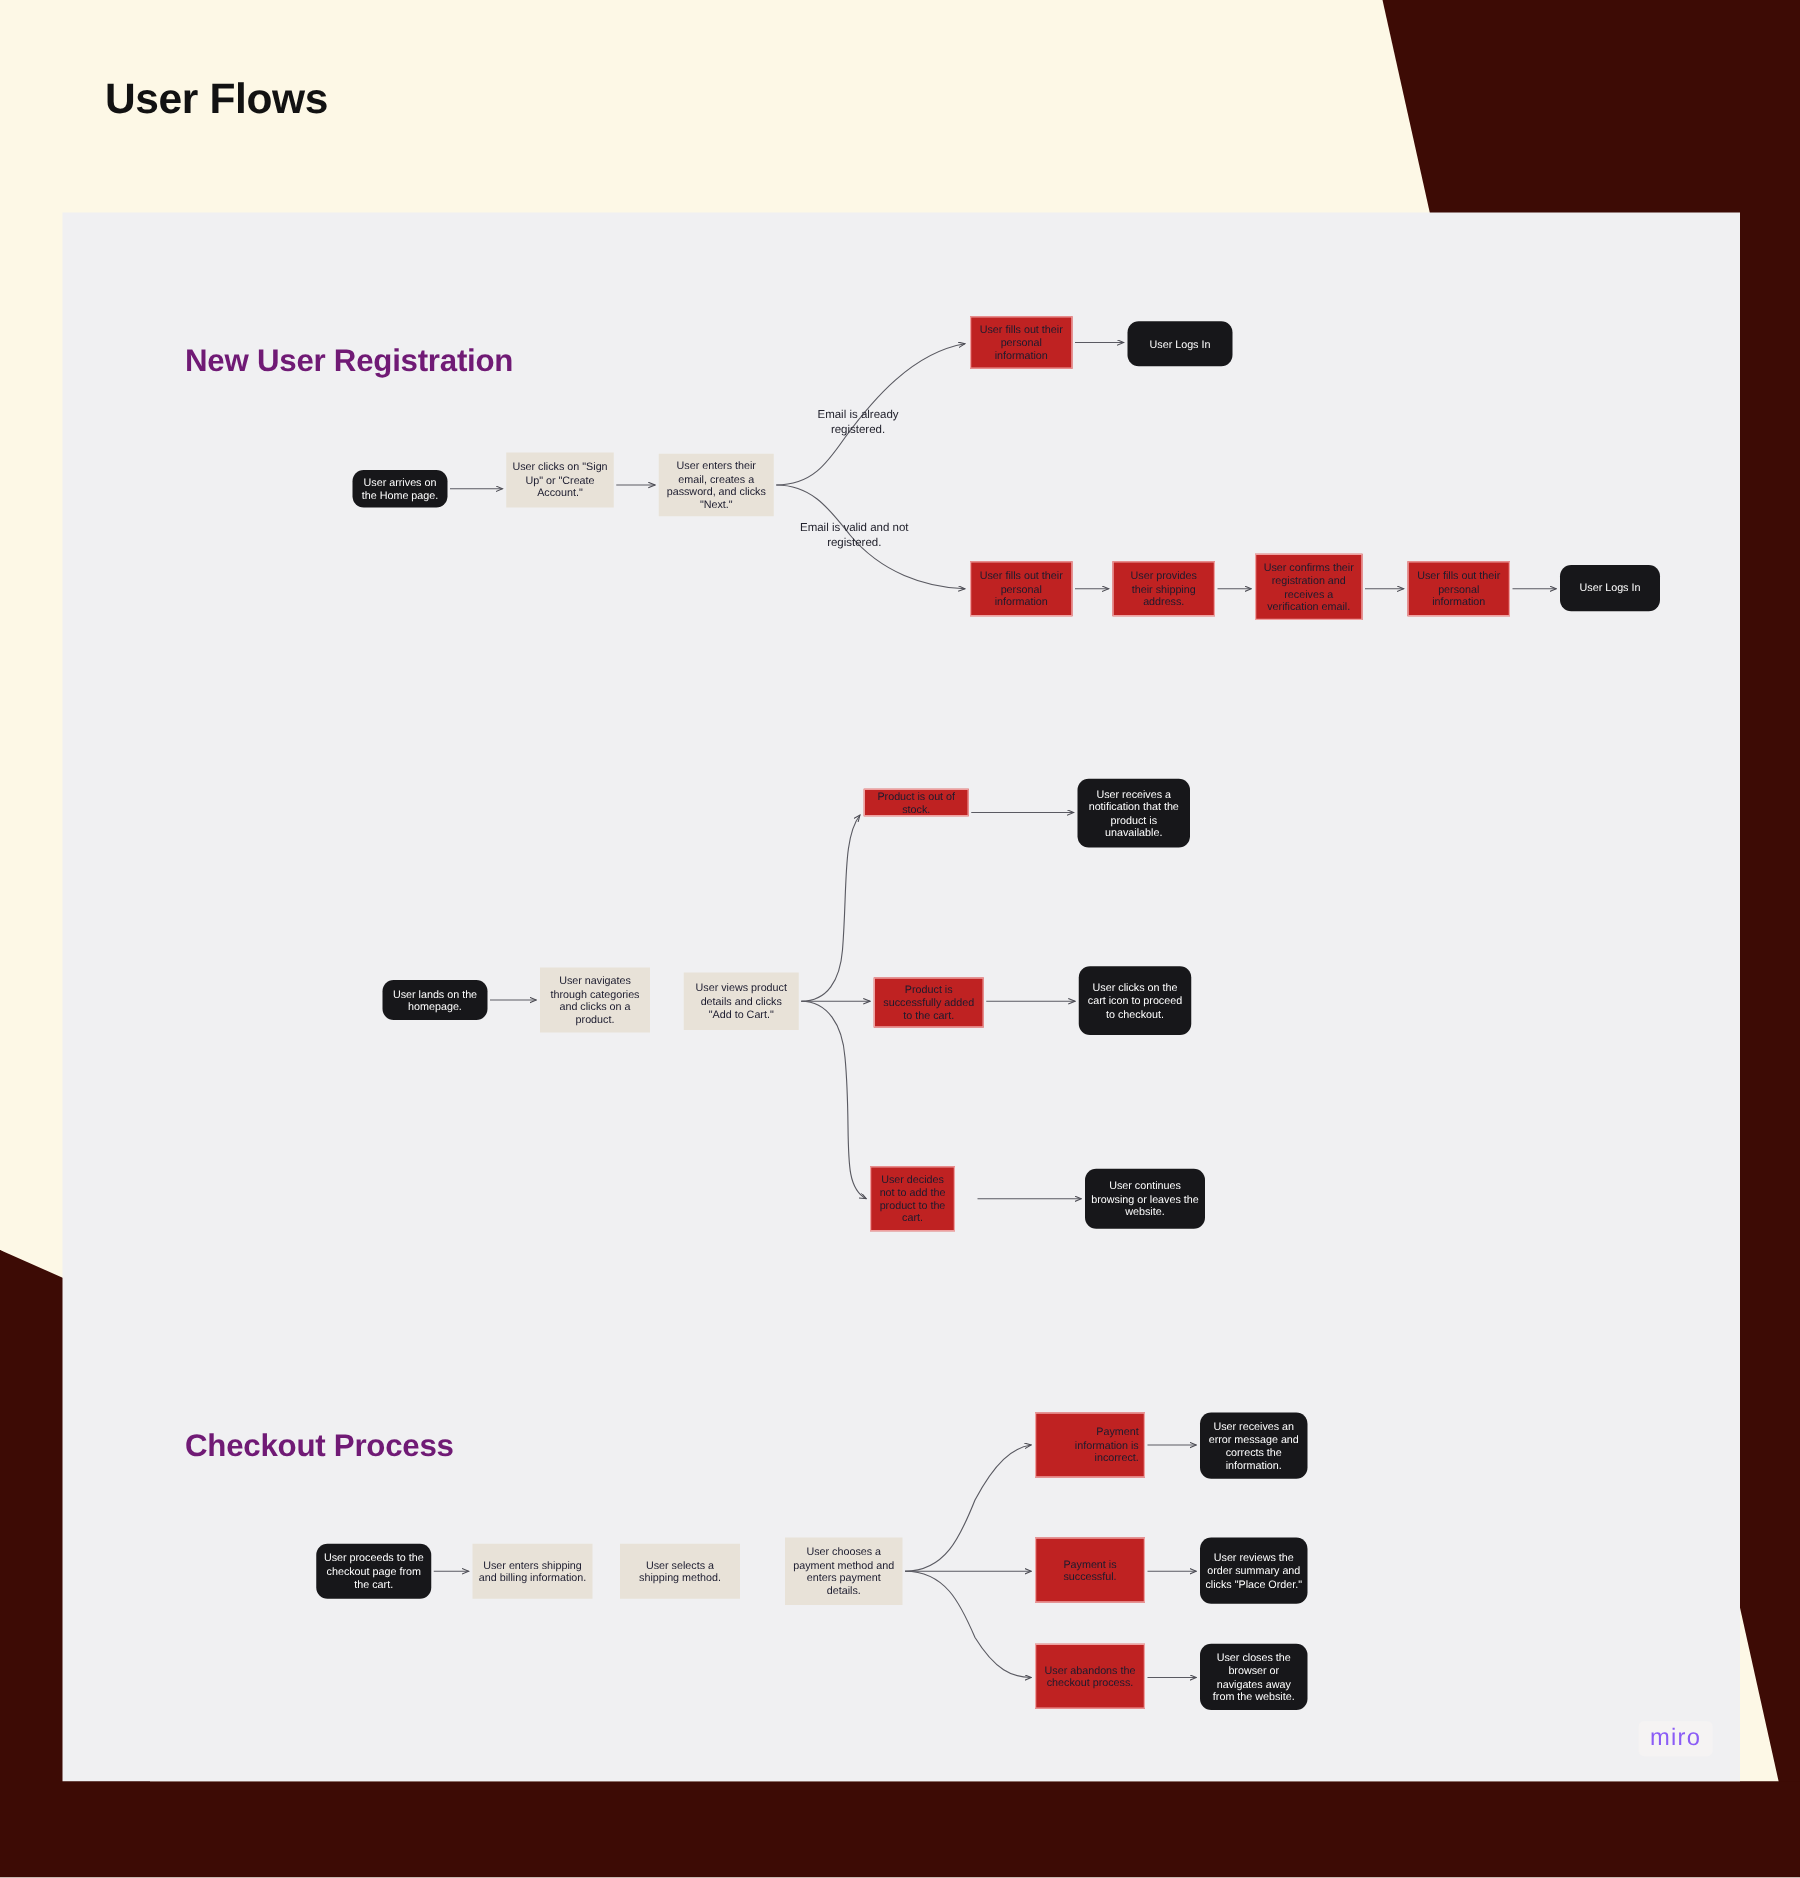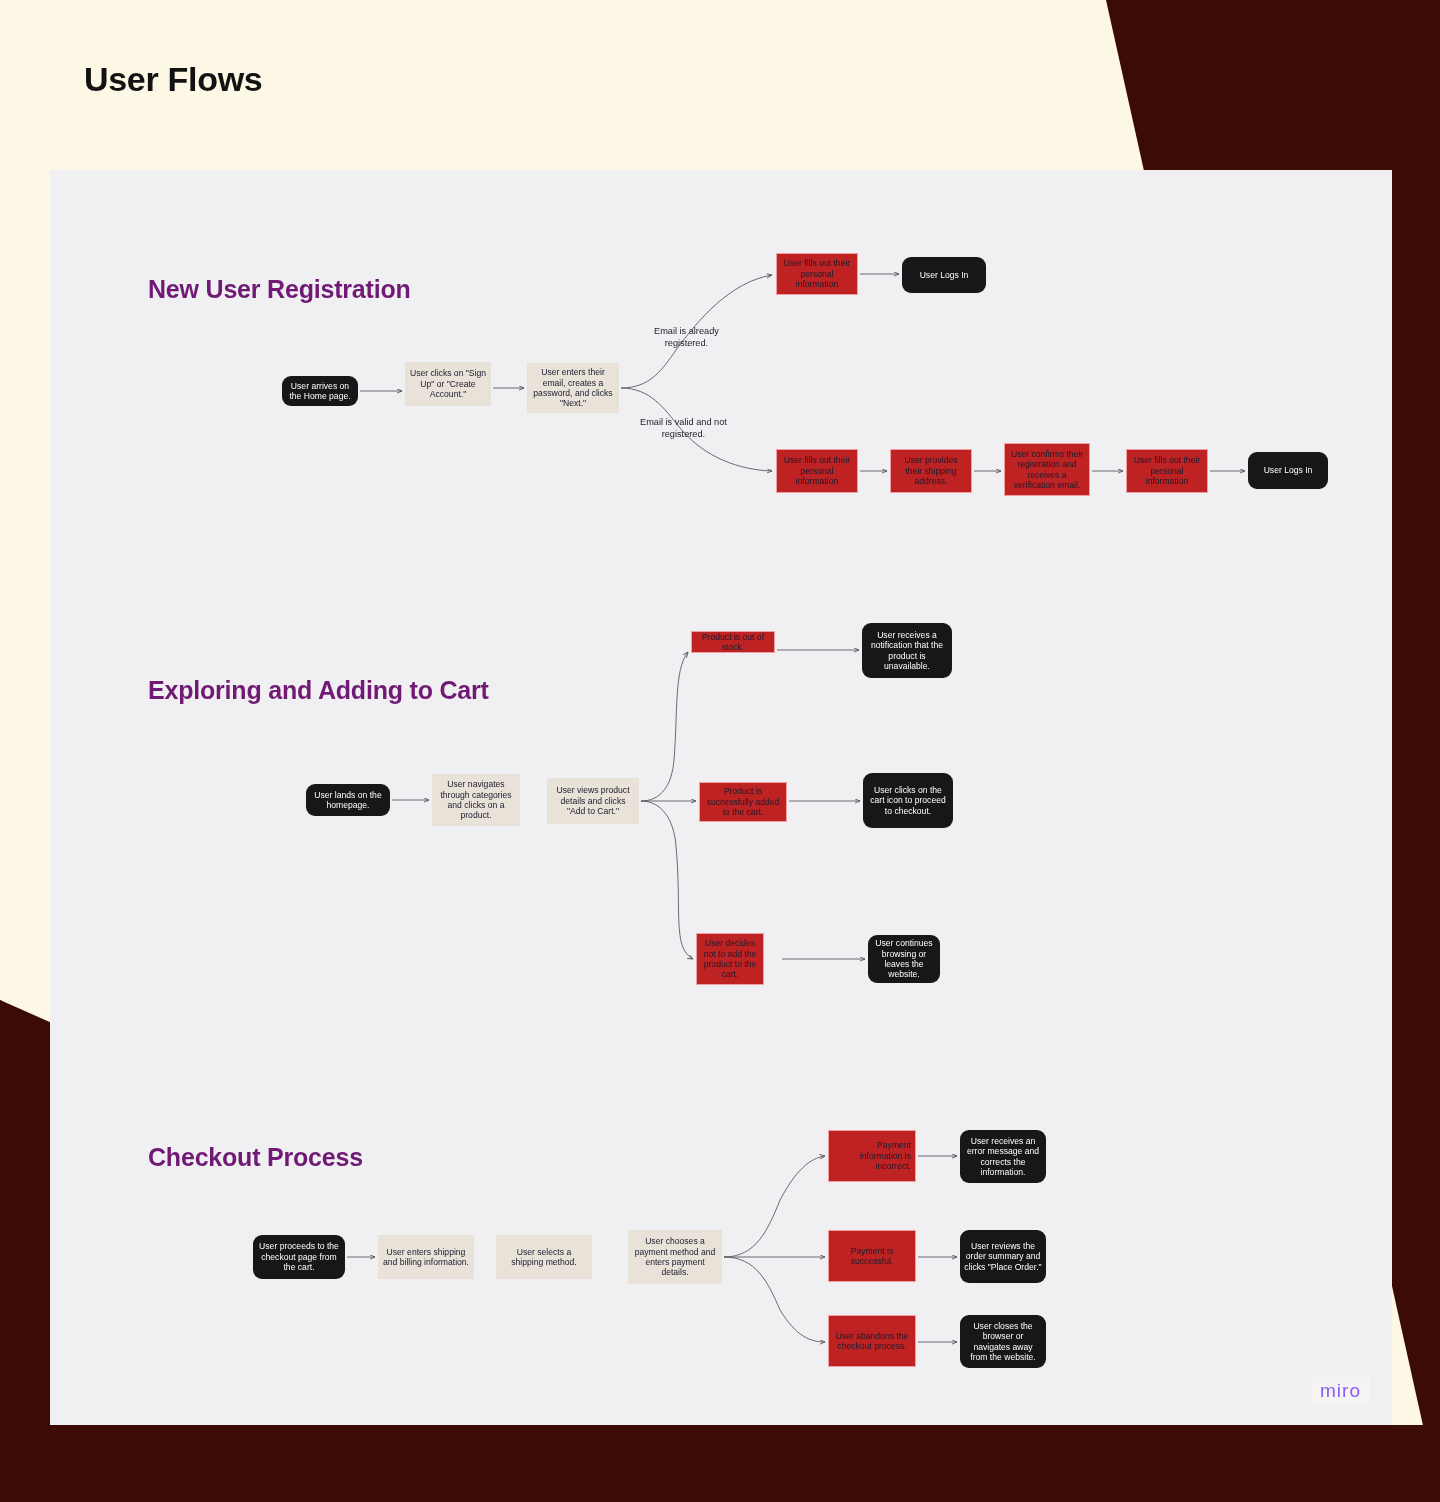--- a/index.html
+++ b/index.html
@@ -89,21 +89,20 @@
       <path d="M674,1087 C706,1087 718,1060 730,1030 C746,1000 760,988 775,986"></path>
       <path d="M674,1087 L775,1087"></path>
       <path d="M674,1087 C706,1087 718,1112 730,1140 C746,1166 760,1172 775,1172"></path>
       <path d="M868,986 L907,986"></path>
       <path d="M868,1087 L907,1087"></path>
       <path d="M868,1172 L907,1172"></path>
     </g>
   </svg>
 
   <div class="section-title" style="left:98px;top:105px;">New User Registration</div>
-  <div class="section-title" style="left:98px;top:506px;">Exploring and Adding to Cart</div>
   <div class="section-title" style="left:98px;top:973px;">Checkout Process</div>
 
   <div class="node black" style="left:232px;top:206px;width:76px;height:30px;">User arrives on the Home page.</div>
   <div class="node beige" style="left:355px;top:192px;width:86px;height:44px;">User clicks on "Sign Up" or "Create Account."</div>
   <div class="node beige" style="left:477px;top:193px;width:92px;height:50px;">User enters their email, creates a password, and clicks "Next."</div>
   <div class="node red" style="left:726px;top:83px;width:82px;height:42px;">User fills out their personal information</div>
   <div class="node black" style="left:852px;top:87px;width:84px;height:36px;">User Logs In</div>
   <div class="node red" style="left:726px;top:279px;width:82px;height:44px;">User fills out their personal information</div>
   <div class="node red" style="left:840px;top:279px;width:82px;height:44px;">User provides their shipping address.</div>
   <div class="node red" style="left:954px;top:273px;width:86px;height:53px;">User confirms their registration and receives a verification email.</div>
@@ -114,21 +113,21 @@
   <div class="edge-label" style="left:590px;top:246px;">Email is valid and not<br>registered.</div>
 
   <div class="node black" style="left:256px;top:614px;width:84px;height:32px;">User lands on the homepage.</div>
   <div class="node beige" style="left:382px;top:604px;width:88px;height:52px;">User navigates through categories and clicks on a product.</div>
   <div class="node beige" style="left:497px;top:608px;width:92px;height:46px;">User views product details and clicks "Add to Cart."</div>
   <div class="node red" style="left:641px;top:461px;width:84px;height:22px;">Product is out of stock.</div>
   <div class="node black" style="left:812px;top:453px;width:90px;height:55px;">User receives a notification that the product is unavailable.</div>
   <div class="node red" style="left:649px;top:612px;width:88px;height:40px;">Product is successfully added to the cart.</div>
   <div class="node black" style="left:813px;top:603px;width:90px;height:55px;">User clicks on the cart icon to proceed to checkout.</div>
   <div class="node red" style="left:646px;top:763px;width:68px;height:52px;">User decides not to add the product to the cart.</div>
-  <div class="node black" style="left:818px;top:765px;width:72px;height:48px;">User continues browsing or leaves the website.</div>
+  <div class="node black" style="left:818px;top:765px;width:96px;height:48px;">User continues browsing or leaves the website.</div>
 
   <div class="node black" style="left:203px;top:1065px;width:92px;height:44px;">User proceeds to the checkout page from the cart.</div>
   <div class="node beige" style="left:328px;top:1065px;width:96px;height:44px;">User enters shipping and billing information.</div>
   <div class="node beige" style="left:446px;top:1065px;width:96px;height:44px;">User selects a shipping method.</div>
   <div class="node beige" style="left:578px;top:1060px;width:94px;height:54px;">User chooses a payment method and enters payment details.</div>
   <div class="node red" style="left:778px;top:960px;width:88px;height:52px;text-align:right;">Payment information is incorrect.</div>
   <div class="node black" style="left:910px;top:960px;width:86px;height:53px;">User receives an error message and corrects the information.</div>
   <div class="node red" style="left:778px;top:1060px;width:88px;height:52px;">Payment is successful.</div>
   <div class="node black" style="left:910px;top:1060px;width:86px;height:53px;">User reviews the order summary and clicks "Place Order."</div>
   <div class="node red" style="left:778px;top:1145px;width:88px;height:52px;">User abandons the checkout process.</div>

